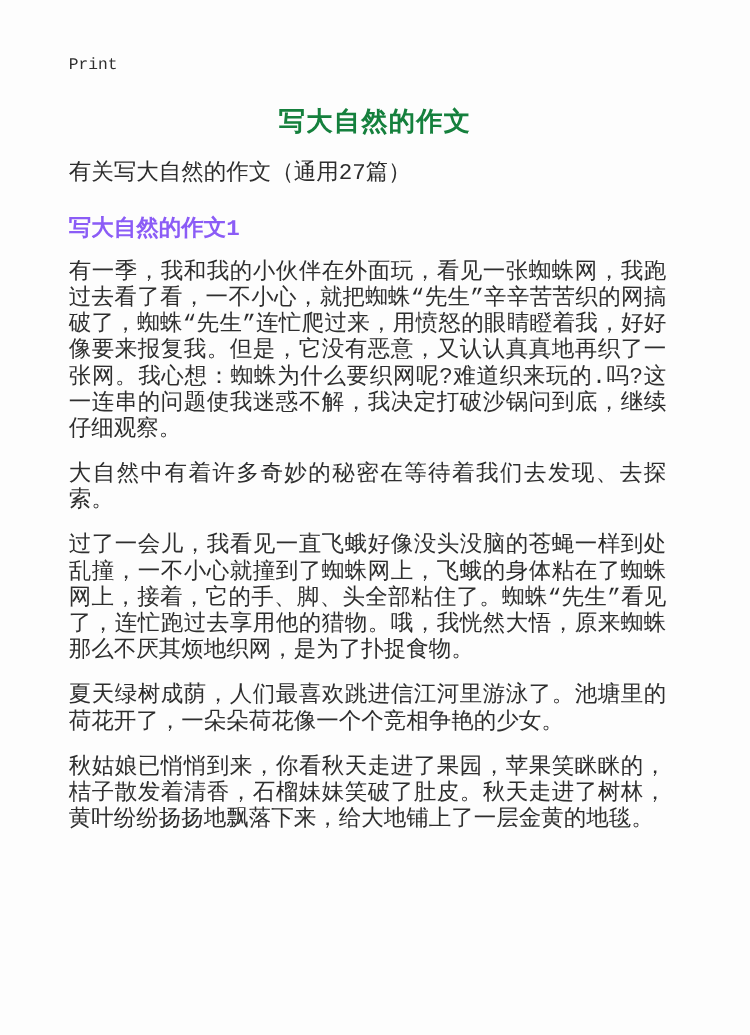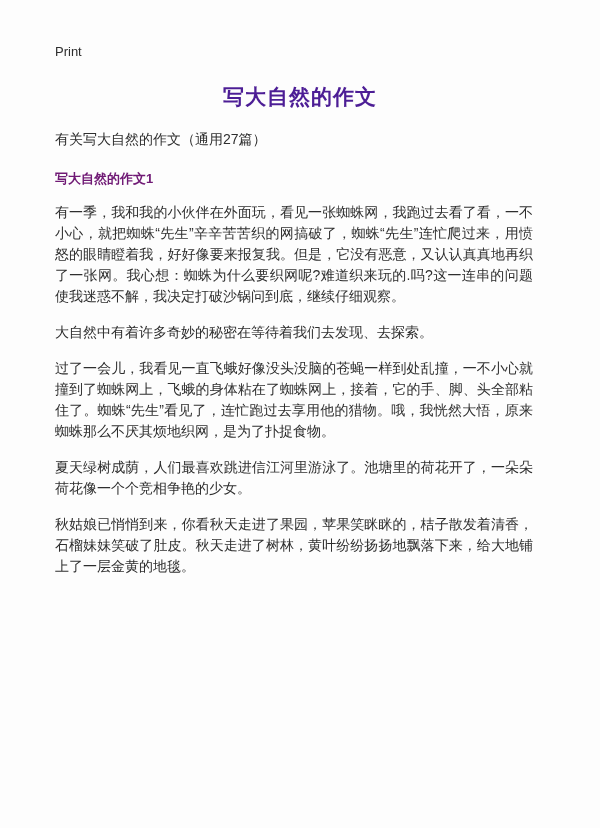--- a/index.html
+++ b/index.html
@@ -7,55 +7,55 @@
     padding: 0;
     background: #ffffff;
   }
   .page {
     position: relative;
     width: 600px;
     height: 828px;
     margin: 0 auto;
     background: #fdfdfd;
     color: #2e2e2e;
-    font-family: Liberation Sans, sans-serif;
+    font-family: Liberation Mono, monospace;
     box-sizing: border-box;
     padding: 42px 55px 20px 55px;
     overflow: hidden;
   }
   .print-link {
     font-size: 13px;
     color: #2e2e2e;
     display: inline-block;
     margin-bottom: 10px;
     cursor: pointer;
     text-decoration: none;
   }
   h1.doc-title {
     font-size: 21px;
     font-weight: bold;
-    color: #4c1d95;
+    color: #15803d;
     text-align: center;
     margin: 14px 0 18px 0;
     letter-spacing: 1px;
   }
   .subtitle {
     font-size: 14px;
     margin: 0 0 14px 0;
   }
   p.body-text {
-    font-size: 14px;
+    font-size: 18px;
     line-height: 21px;
     margin: 0 12px 15px 0;
     text-align: justify;
   }
   h2.section-heading {
-    font-size: 13px;
+    font-size: 18px;
     font-weight: bold;
-    color: #701a75;
+    color: #8b5cf6;
     margin: 20px 0 14px 0;
   }
 </style>
 </head>
 <body>
 
 <div class="page">
 
   <a class="print-link">Print</a>
 

